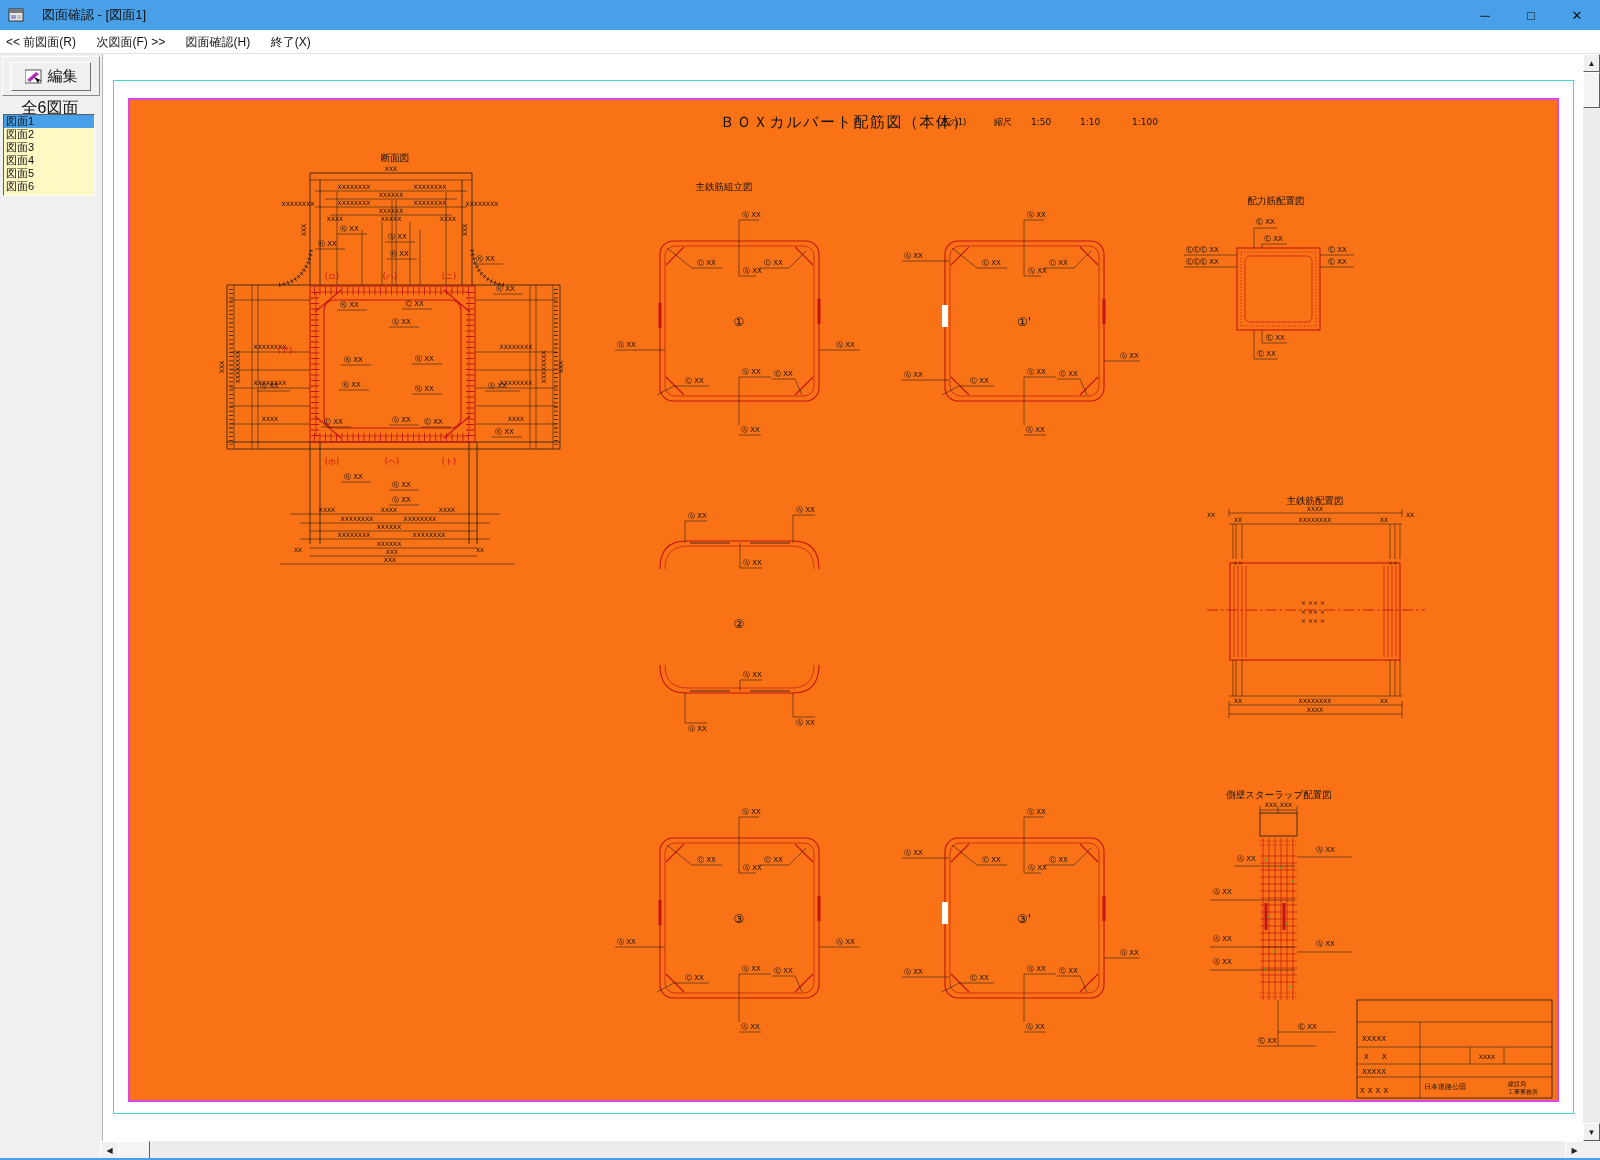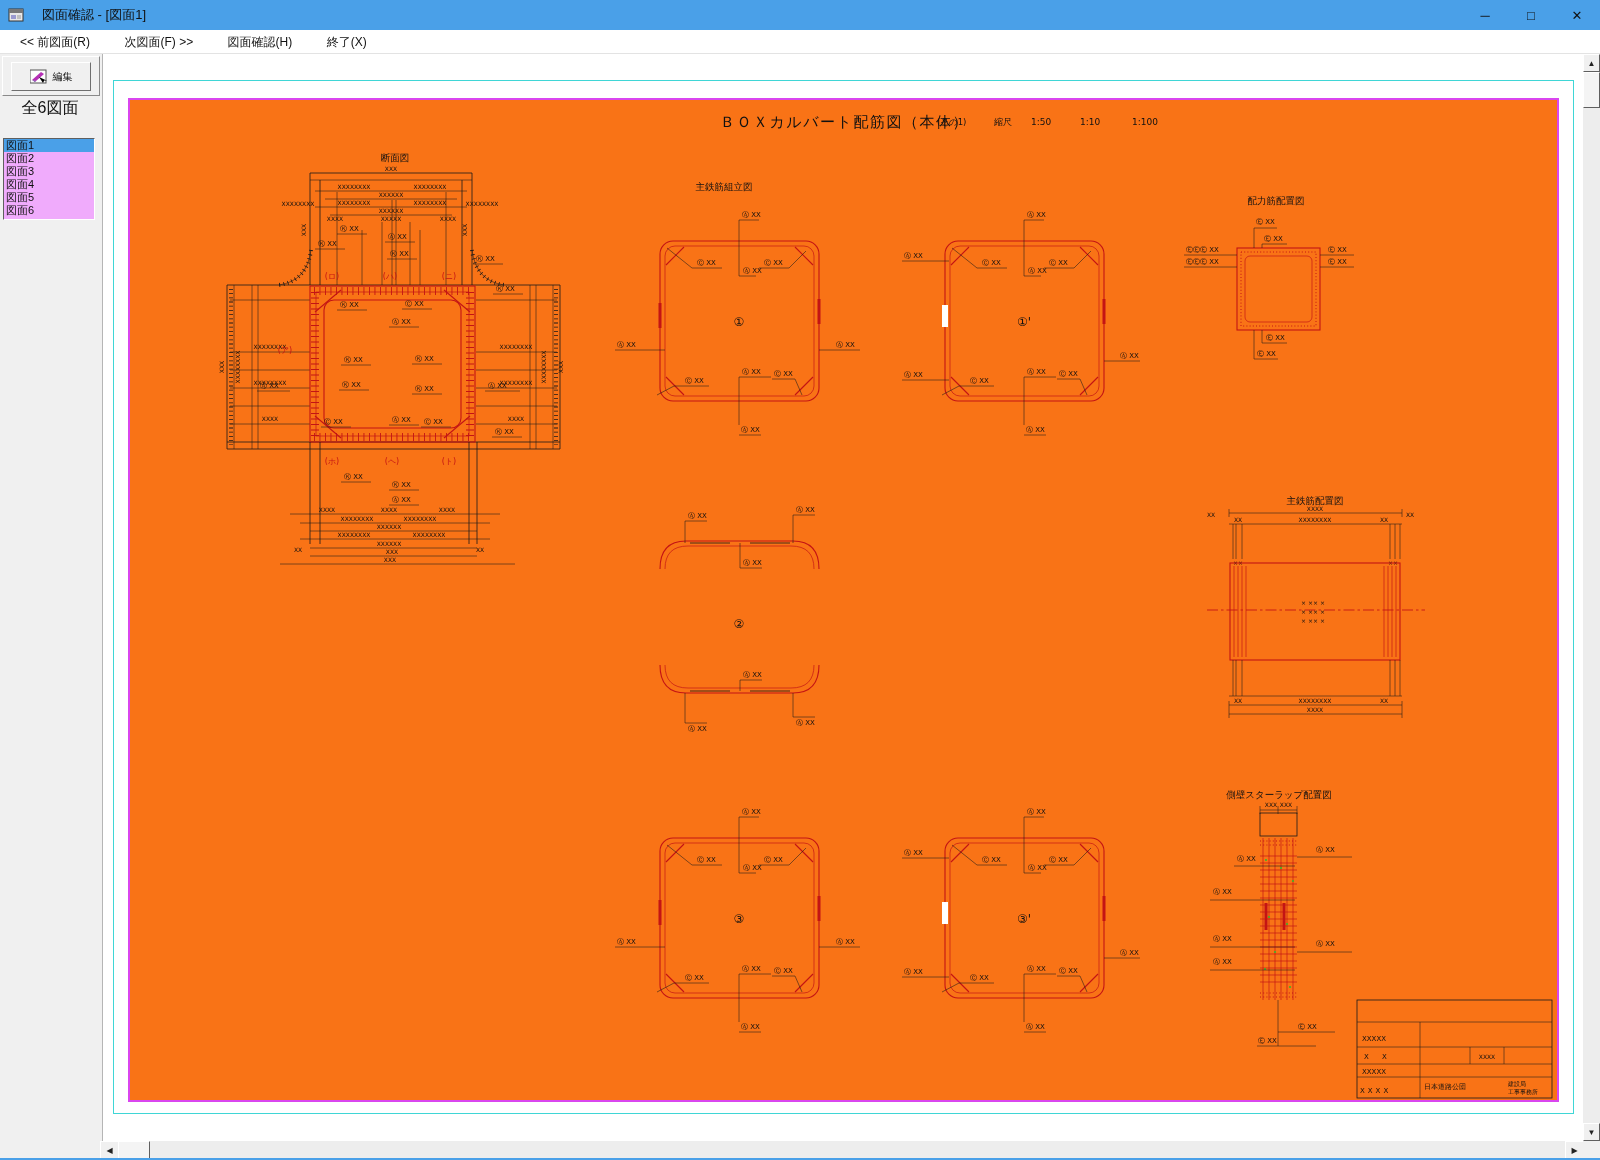--- a/index.html
+++ b/index.html
@@ -6,32 +6,32 @@
     font-family:"Liberation Sans","DejaVu Sans",sans-serif;background:#f0f0f0;}
   .abs{position:absolute;}
   
   #titlebar{left:0;top:0;width:1600px;height:30px;background:#4aa0e8;display:flex;align-items:center;}
   #titlebar .ttl{font-size:13px;color:#111;margin-left:18px;}
   #app-icon{margin-left:8px;}
   #controls{position:absolute;right:0;top:0;height:30px;display:flex;}
   .ctl{width:46px;height:30px;display:flex;align-items:center;justify-content:center;
        font-size:13px;color:#111;}
   #menubar{left:0;top:30px;width:1600px;height:23px;background:#ffffff;border-bottom:1px solid #e3e3e3;}
-  .mitem{display:inline-block;font-size:12px;color:#111;padding:4px 10px 0 20px;}
+  .mitem{display:inline-block;font-size:12px;color:#111;padding:4px 10px 0 6px;}
   
   #sidebar{left:0;top:54px;width:102px;height:1106px;background:#f0f0f0;border-right:1px solid #b5b5b5;}
   #tool-frame{position:absolute;left:2px;top:2px;width:96px;height:38px;
       border-top:1px solid #ffffff;border-left:1px solid #ffffff;
       border-bottom:1px solid #8a8a8a;border-right:1px solid #8a8a8a;}
   #edit-btn{position:absolute;left:8px;top:5px;width:78px;height:27px;background:#f0f0f0;
       border:1px solid;border-color:#ffffff #6f6f6f #6f6f6f #ffffff;
-      display:flex;align-items:center;justify-content:center;gap:5px;font-size:10px;color:#111;}
+      display:flex;align-items:center;justify-content:center;gap:5px;font-size:15px;color:#111;}
   #count-label{position:absolute;left:0;top:44px;width:100px;text-align:center;font-size:16px;color:#111;}
-  #listbox{position:absolute;left:3px;top:60px;width:90px;height:80px;background:#f0abfc;
-      border:1px solid;border-color:#5f5f5f #ffffff #ffffff #5f5f5f;margin-top:24px;}
+  #listbox{position:absolute;left:3px;top:60px;width:90px;height:80px;background:#fef9c3;
+      border:1px solid;border-color:#5f5f5f #ffffff #ffffff #5f5f5f;}
   .litem{height:13px;line-height:13px;font-size:11px;color:#111;padding-left:2px;white-space:nowrap;}
   .litem.sel{background:#4aa0e8;}
   
   #canvas{left:103px;top:54px;width:1480px;height:1087px;background:#ffffff;overflow:hidden;}
   #cyan-frame{position:absolute;left:10px;top:26px;width:1459px;height:1032px;border:1px solid #3fd6d6;}
   #paper{position:absolute;left:25px;top:44px;width:1427px;height:1000px;border:2px solid #d946ef;background:#f97316;}
   
   .sb-btn{position:absolute;background:#f0f0f0;border:1px solid;border-color:#ffffff #5f5f5f #5f5f5f #ffffff;
       display:flex;align-items:center;justify-content:center;font-size:8px;color:#222;}
   .sb-thumb{position:absolute;background:#f4f4f4;border:1px solid;border-color:#ffffff #5f5f5f #5f5f5f #ffffff;}

